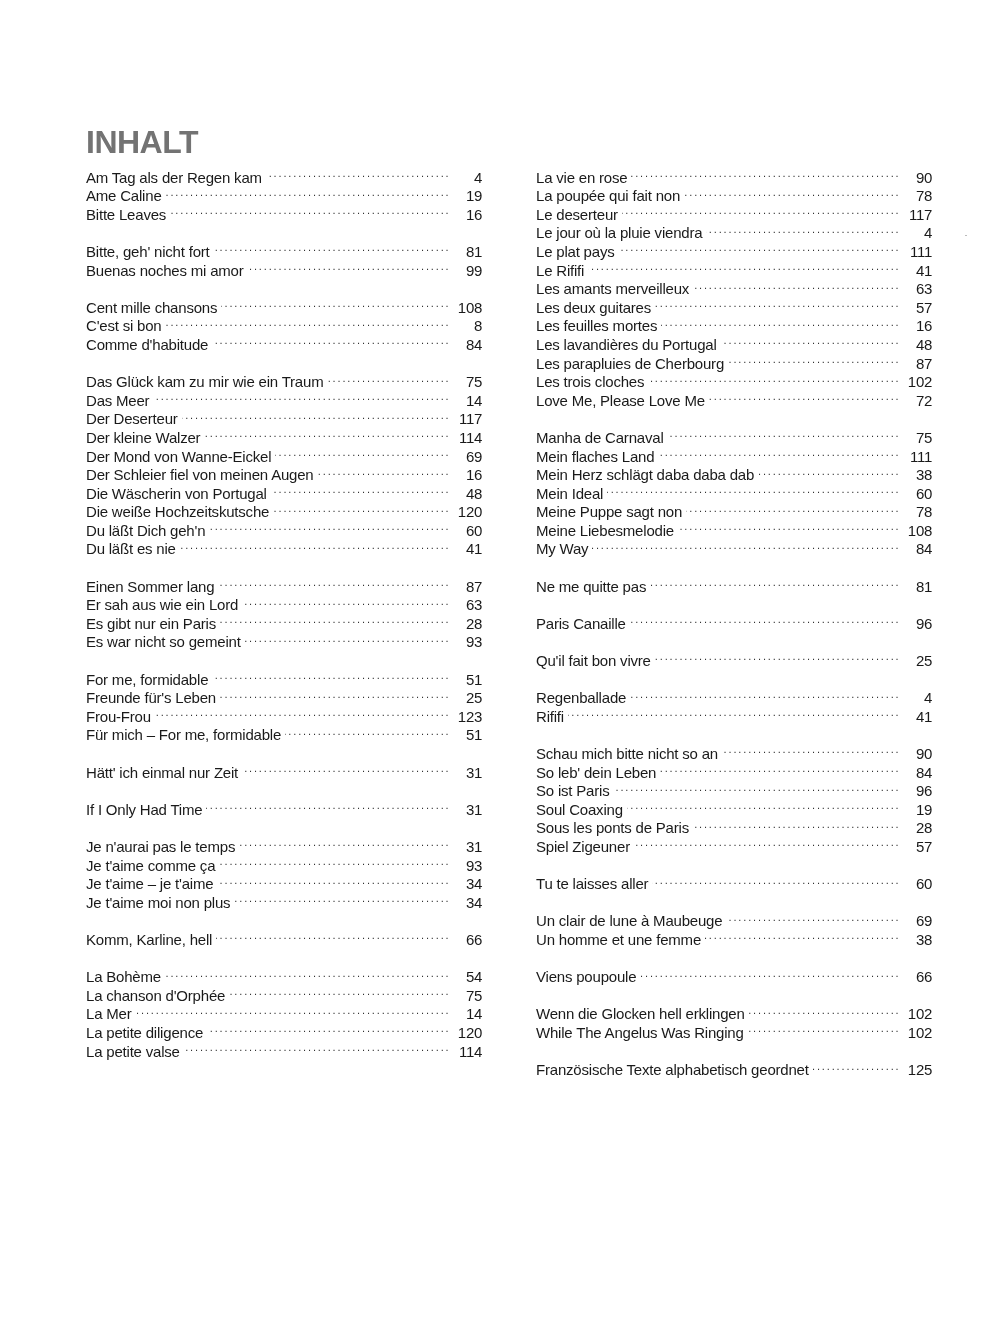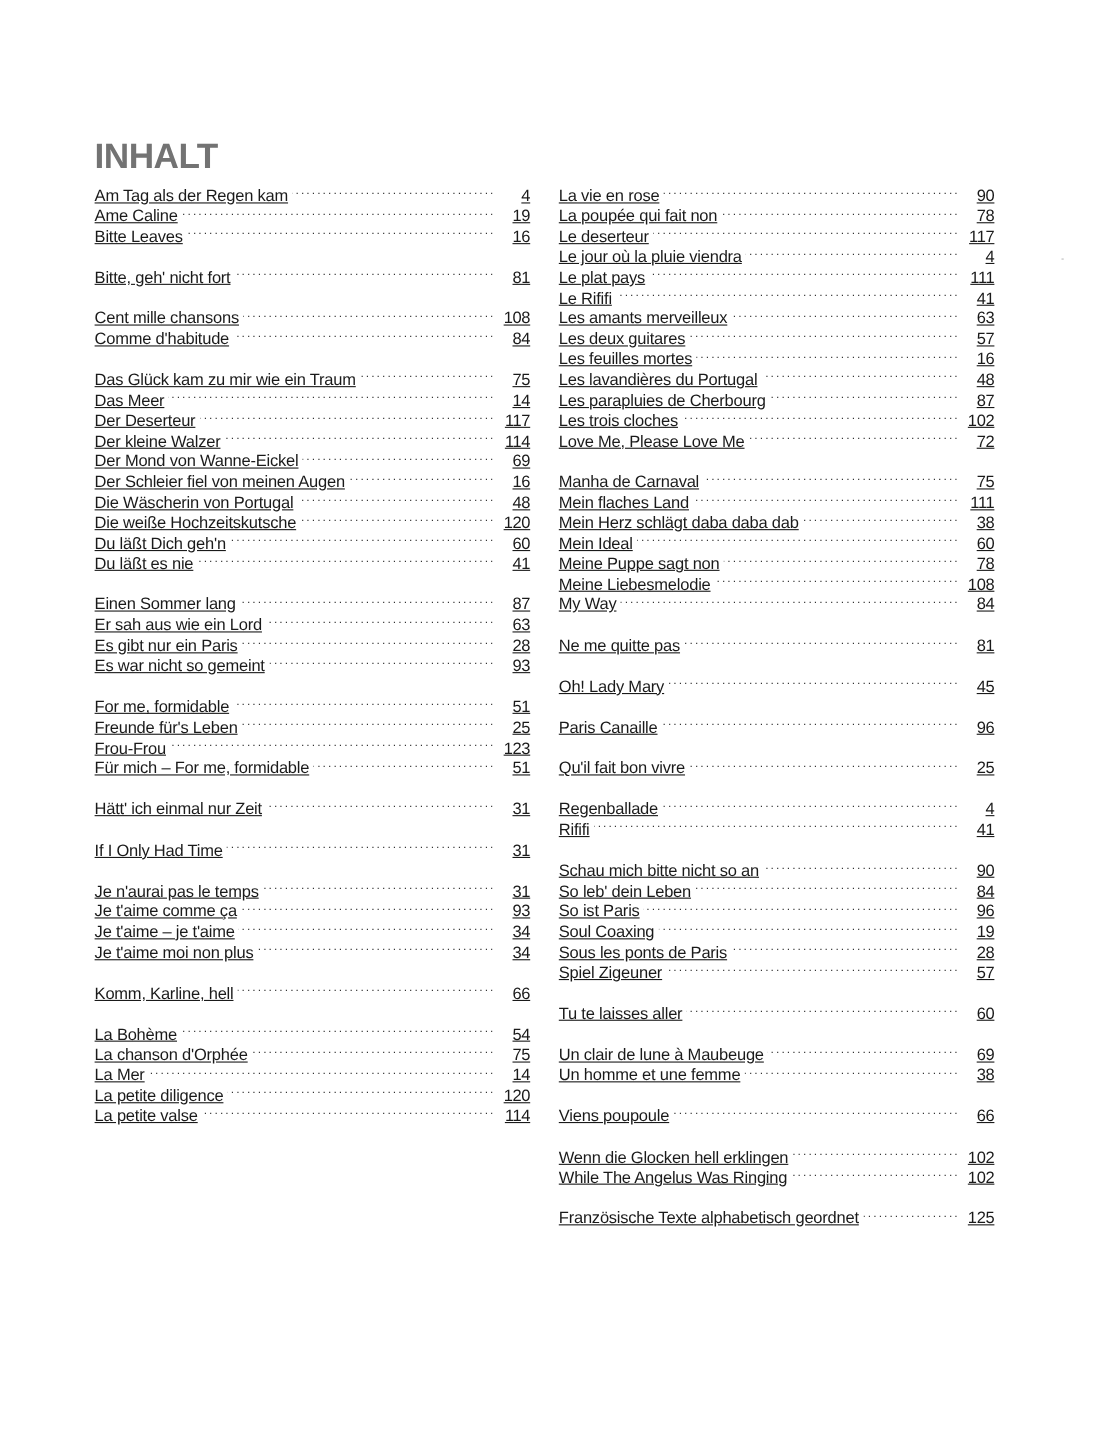--- a/index.html
+++ b/index.html
@@ -23,24 +23,23 @@
       font-weight: bold;
       letter-spacing: -0.5px;
       margin: 0;
       line-height: 40px;
       color: #737373;
     }
     .column {
       position: absolute;
       top: 164px;
       width: 396px;
-      text-decoration: underline;
     }
     .column.left { left: 86px; }
-    .column.right { left: 508px; width: 396px; }
+    .column.right { left: 536px; width: 396px; }
     .group {
       margin-bottom: 18.6px;
     }
     .entry {
       display: flex;
       align-items: baseline;
       height: 18.6px;
       font-size: 15px;
       line-height: 18.6px;
       white-space: nowrap;
@@ -100,26 +99,36 @@
         <span class="leader"></span>
         <span class="page">16</span>
       </div>
     </div>
     <div class="group">
       <div class="entry">
         <span class="title">Bitte, geh' nicht fort</span>
         <span class="leader"></span>
         <span class="page">81</span>
       </div>
+      <div class="entry">
+        <span class="title">Buenas noches mi amor</span>
+        <span class="leader"></span>
+        <span class="page">99</span>
+      </div>
     </div>
     <div class="group">
       <div class="entry">
         <span class="title">Cent mille chansons</span>
         <span class="leader"></span>
         <span class="page">108</span>
+      </div>
+      <div class="entry">
+        <span class="title">C'est si bon</span>
+        <span class="leader"></span>
+        <span class="page">8</span>
       </div>
       <div class="entry">
         <span class="title">Comme d'habitude</span>
         <span class="leader"></span>
         <span class="page">84</span>
       </div>
     </div>
     <div class="group">
       <div class="entry">
         <span class="title">Das Glück kam zu mir wie ein Traum</span>
@@ -390,27 +399,20 @@
         <span class="title">My Way</span>
         <span class="leader"></span>
         <span class="page">84</span>
       </div>
     </div>
     <div class="group">
       <div class="entry">
         <span class="title">Ne me quitte pas</span>
         <span class="leader"></span>
         <span class="page">81</span>
-      </div>
-    </div>
-    <div class="group">
-      <div class="entry">
-        <span class="title">Oh! Lady Mary</span>
-        <span class="leader"></span>
-        <span class="page">45</span>
       </div>
     </div>
     <div class="group">
       <div class="entry">
         <span class="title">Paris Canaille</span>
         <span class="leader"></span>
         <span class="page">96</span>
       </div>
     </div>
     <div class="group">

